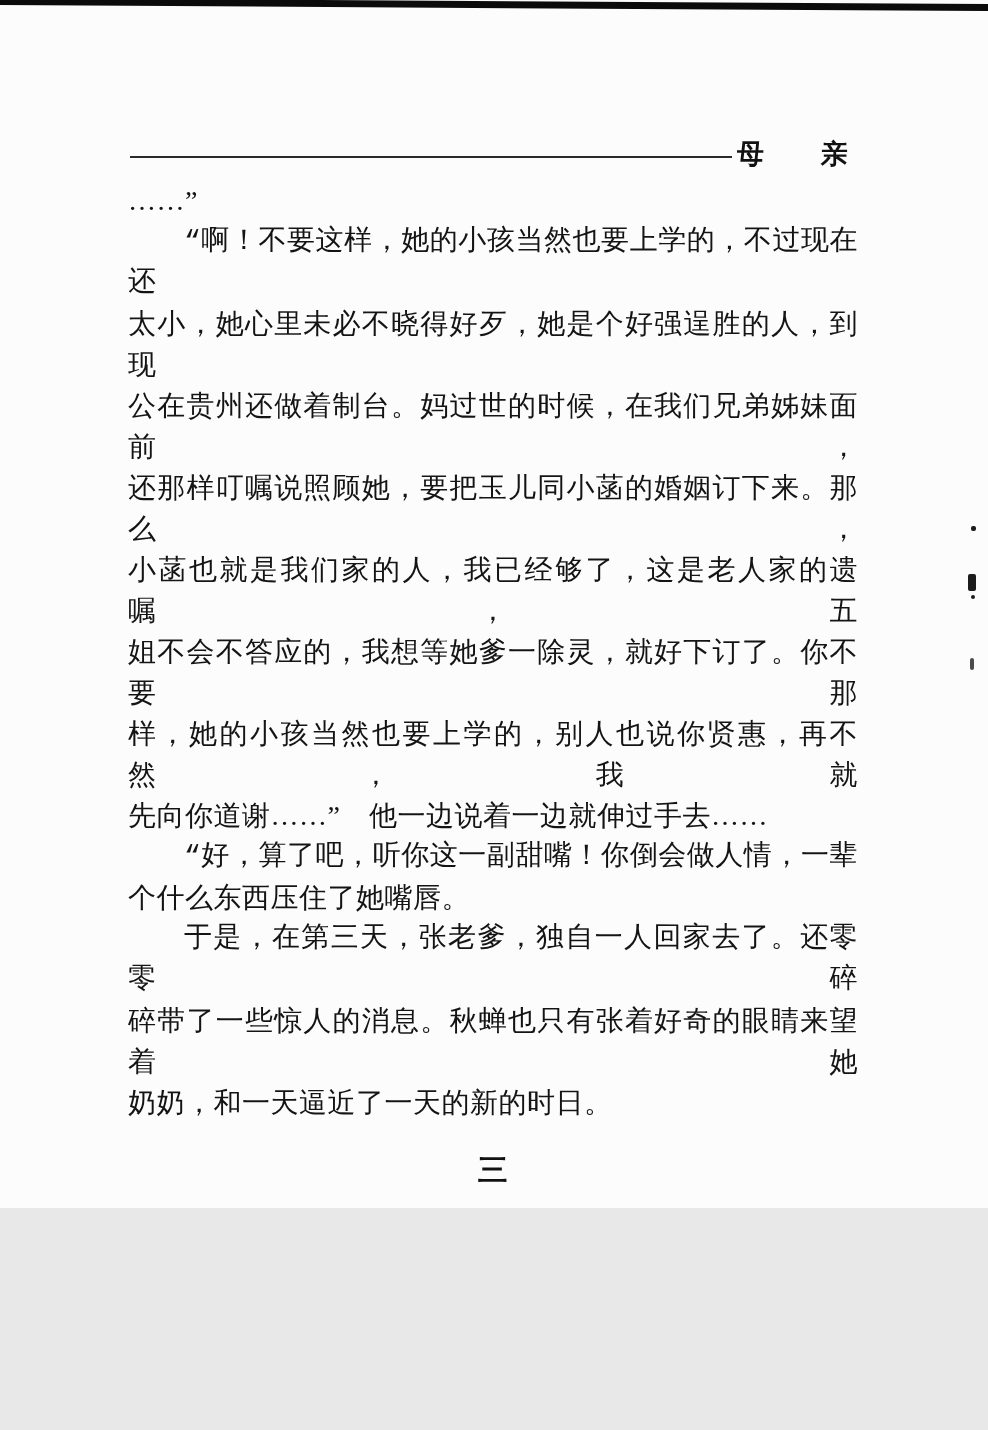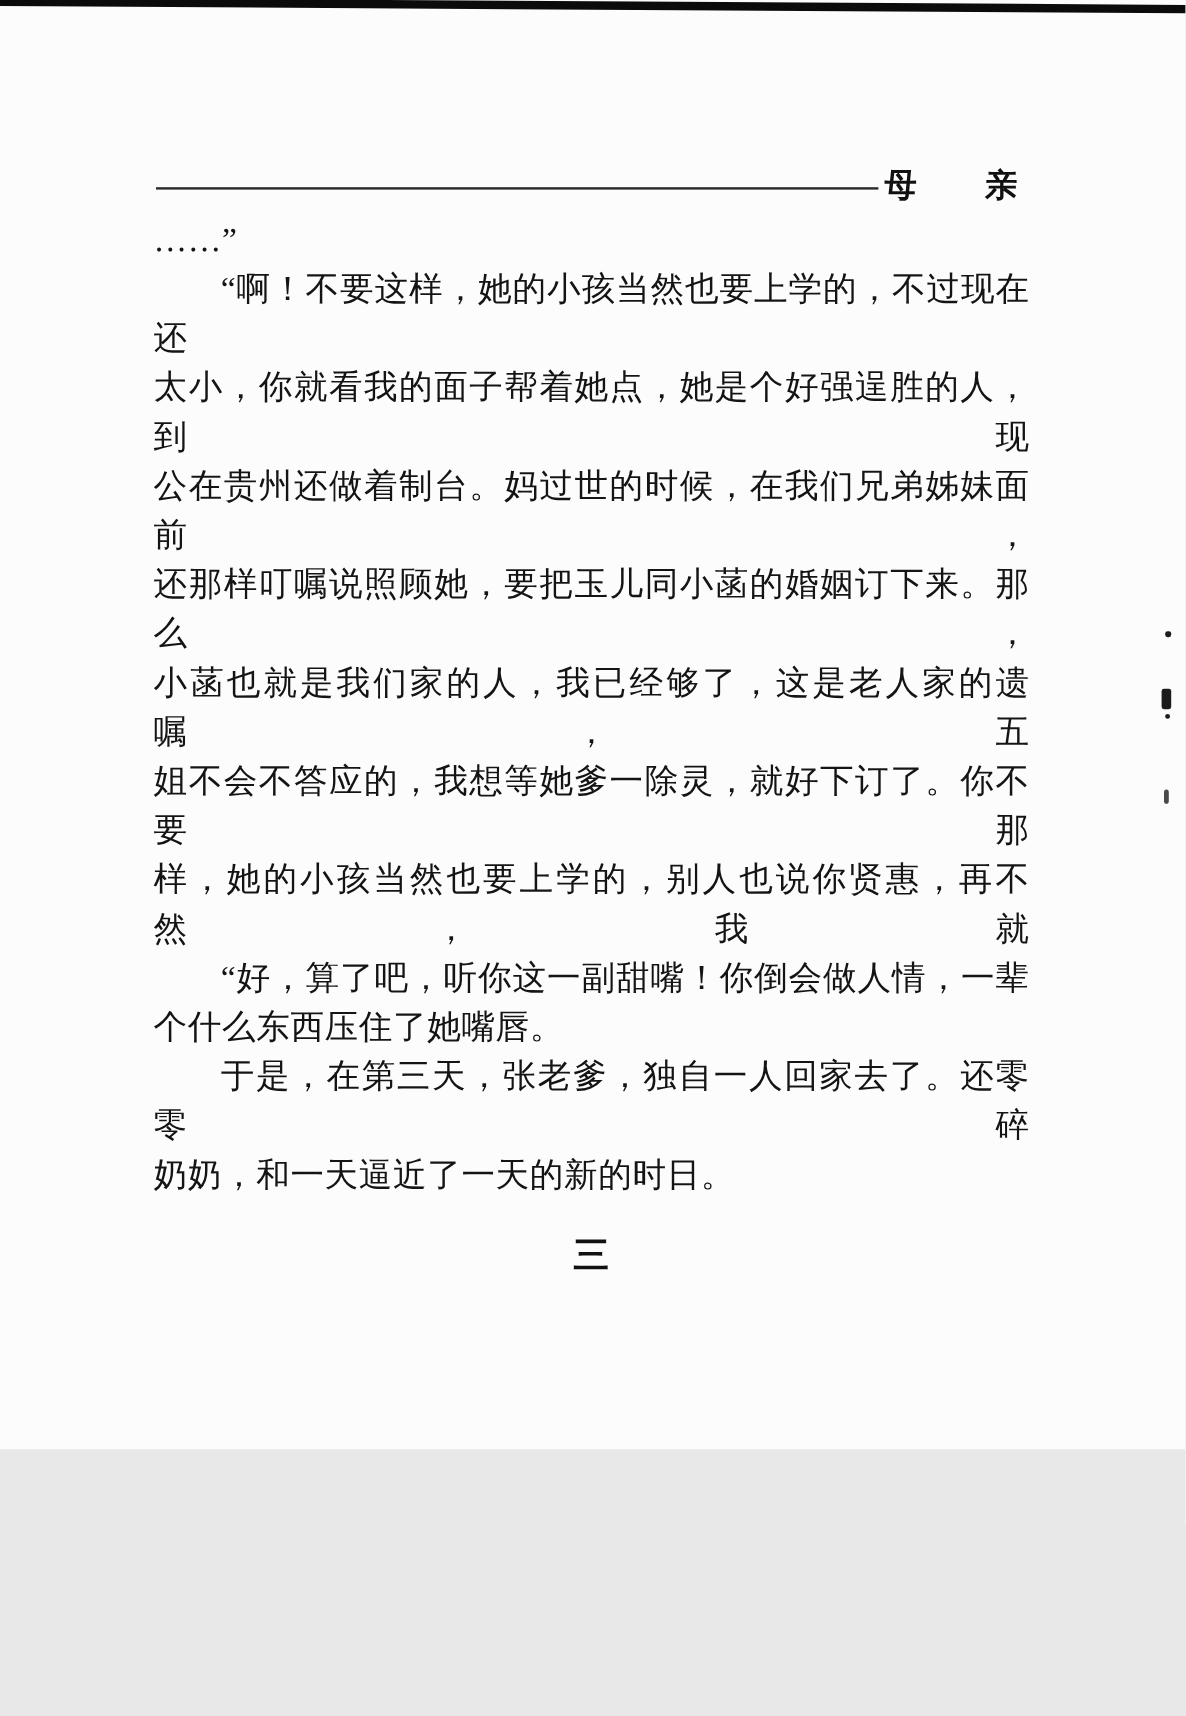--- a/index.html
+++ b/index.html
@@ -40,21 +40,21 @@
     position: absolute;
     left: 128px; top: 180px;
     width: 730px;
     font-size: 28px;
     line-height: 41px;
     letter-spacing: 0.5px;
   }
   .ln { text-align: justify; }
   .full { text-align-last: justify; }
   .end  { text-align-last: left; }
-  .ind  { text-indent: 2em; }
+  .ind  { text-indent: 2em; font-family: Liberation Mono, monospace; }
   .section-heading {
     margin: 26px 0 62px 0;
     text-align: center;
     font-size: 30px;
     font-weight: bold;
     line-height: 41px;
     color: #111;
   }
   
   .speck { position: absolute; background: #1c1c1c; border-radius: 2px; }
@@ -71,31 +71,33 @@
   <div class="scan-topbar"></div>
 
   <div class="header-rule"></div>
   <div class="running-title">母 亲</div>
 
   <div class="text-block">
 
     <div class="ln end">……”</div>
 
     <div class="ln full ind">“啊！不要这样，她的小孩当然也要上学的，不过现在还</div>
-    <div class="ln full">太小，你就看我的面子帮着她点，她是个好强逞胜的人，到现</div>
+    <div class="ln full">太小，她心里未必不晓得好歹，她是个好强逞胜的人，到现</div>
     <div class="ln full">公在贵州还做着制台。妈过世的时候，在我们兄弟姊妹面前，</div>
     <div class="ln full">还那样叮嘱说照顾她，要把玉儿同小菡的婚姻订下来。那么，</div>
     <div class="ln full">小菡也就是我们家的人，我已经够了，这是老人家的遗嘱，五</div>
     <div class="ln full">姐不会不答应的，我想等她爹一除灵，就好下订了。你不要那</div>
     <div class="ln full">样，她的小孩当然也要上学的，别人也说你贤惠，再不然，我就</div>
+    <div class="ln end">先向你道谢……”　他一边说着一边就伸过手去……</div>
 
     <div class="ln full ind">“好，算了吧，听你这一副甜嘴！你倒会做人情，一辈</div>
     <div class="ln end">个什么东西压住了她嘴唇。</div>
 
     <div class="ln full ind">于是，在第三天，张老爹，独自一人回家去了。还零零碎</div>
+    <div class="ln full">碎带了一些惊人的消息。秋蝉也只有张着好奇的眼睛来望着她</div>
     <div class="ln end">奶奶，和一天逼近了一天的新的时日。</div>
 
     <div class="section-heading">三</div>
 
   </div>
 
   <div class="speck speck-1"></div>
   <div class="speck speck-2"></div>
   <div class="speck speck-2b"></div>
   <div class="speck speck-3"></div>

